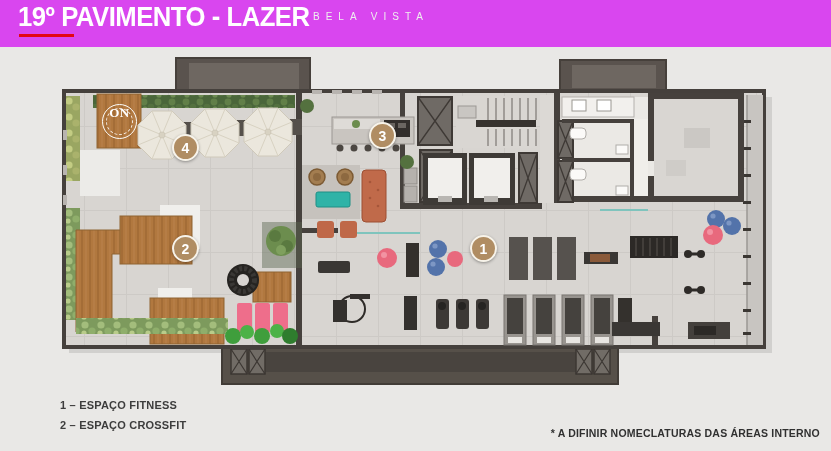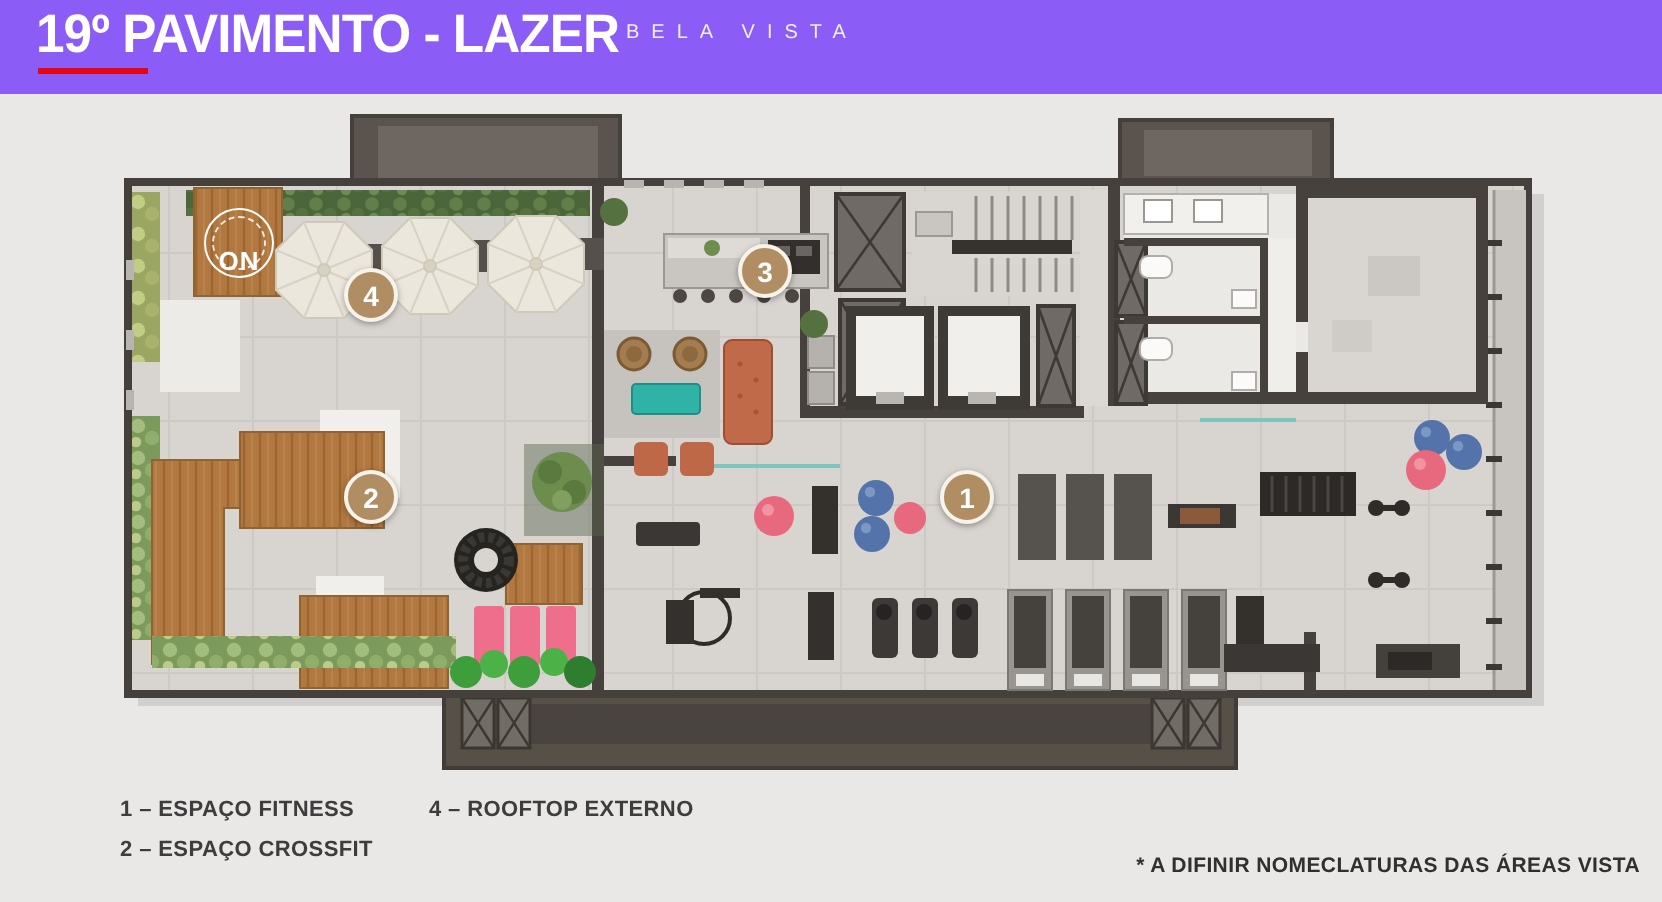--- a/index.html
+++ b/index.html
@@ -1,34 +1,34 @@
 <!DOCTYPE html>
 <html><head>
 <meta charset="utf-8">
 <style>
   html,body{margin:0;padding:0;background:#e9e8e6;}
   #stage{position:relative;width:831px;height:451px;overflow:hidden;background:#e9e8e6;
          font-family:"Liberation Sans", sans-serif;}
   
-  .header{position:absolute;left:0;top:0;width:831px;height:47px;background:#8b5cf6;}
+  .header{position:absolute;left:0;top:0;width:831px;height:47px;background:#d946ef;}
   .title{position:absolute;left:18px;top:2px;color:#fff;font-size:27px;font-weight:800;
          letter-spacing:-0.5px;transform:scaleX(.95);transform-origin:left;white-space:nowrap;}
   .title-underline{position:absolute;left:19px;top:34px;width:55px;height:3px;}
   .subtitle{position:absolute;left:296px;top:11px;color:#efefef;font-size:10px;font-weight:400;
             letter-spacing:6px;white-space:nowrap;margin-left:17px;}
   
   .plan-svg{position:absolute;left:0;top:0;}
   
   .marker{position:absolute;width:23px;height:23px;border-radius:50%;
           border:2px solid #f7f3ea;display:flex;align-items:center;justify-content:center;
           color:#fff;font-size:14px;font-weight:700;box-shadow:0 1px 3px rgba(0,0,0,.35);
           background:#b08d63;}
   
   .onlogo{position:absolute;left:102px;top:104px;width:33px;height:33px;border-radius:50%;
-          border:1.5px solid #fdfdfb;display:flex;align-items:flex-end;justify-content:center;}
+          border:1.5px solid #fdfdfb;display:flex;align-items:flex-start;justify-content:center;font-family:Liberation Serif, serif;}
   .onlogo:before{content:"";position:absolute;inset:3px;border-radius:50%;
                  border:1px dashed rgba(255,255,255,.85);}
   .onlogo span{color:#fff;font-size:13px;font-weight:800;letter-spacing:.5px;}
   
   .legend{position:absolute;left:60px;top:399px;display:flex;gap:28px;}
   .legend-col{display:flex;flex-direction:column;gap:8px;}
   .legend-item{font-size:11px;font-weight:700;color:#3d3d3d;letter-spacing:.2px;white-space:nowrap;}
   
   .footnote{position:absolute;right:11px;top:427px;font-size:10.5px;font-weight:700;
             color:#303030;letter-spacing:.2px;white-space:nowrap;}
@@ -406,18 +406,17 @@
   <div class="marker" style="left:172px;top:235px">2</div>
   <div class="marker" style="left:369px;top:122px">3</div>
   <div class="marker" style="left:172px;top:134px">4</div>
 
   <div class="legend">
     <div class="legend-col">
       <div class="legend-item">1 – ESPAÇO FITNESS</div>
       <div class="legend-item">2 – ESPAÇO CROSSFIT</div>
     </div>
     <div class="legend-col">
-      <div class="legend-item">4 – ROOFTOP EXTERNO</div>
     </div>
   </div>
 
-  <div class="footnote">* A DIFINIR NOMECLATURAS DAS ÁREAS VISTA</div>
+  <div class="footnote">* A DIFINIR NOMECLATURAS DAS ÁREAS INTERNO</div>
 </div>
 
 </body></html>

